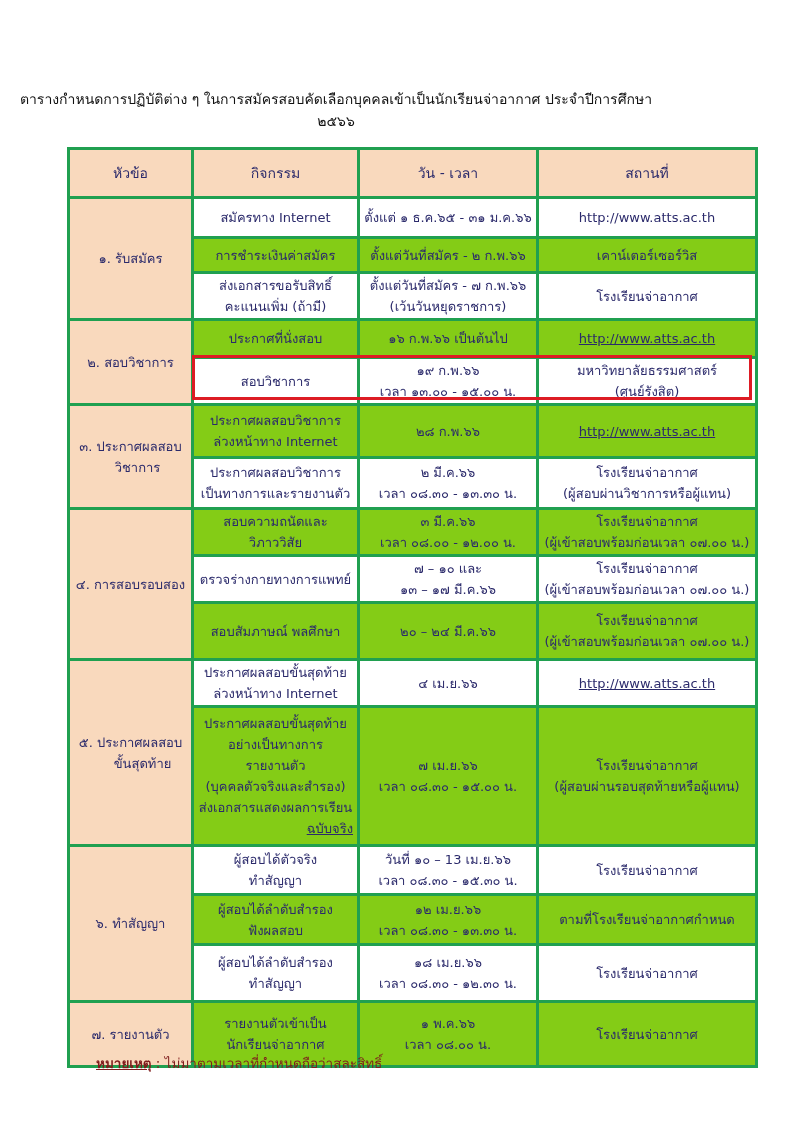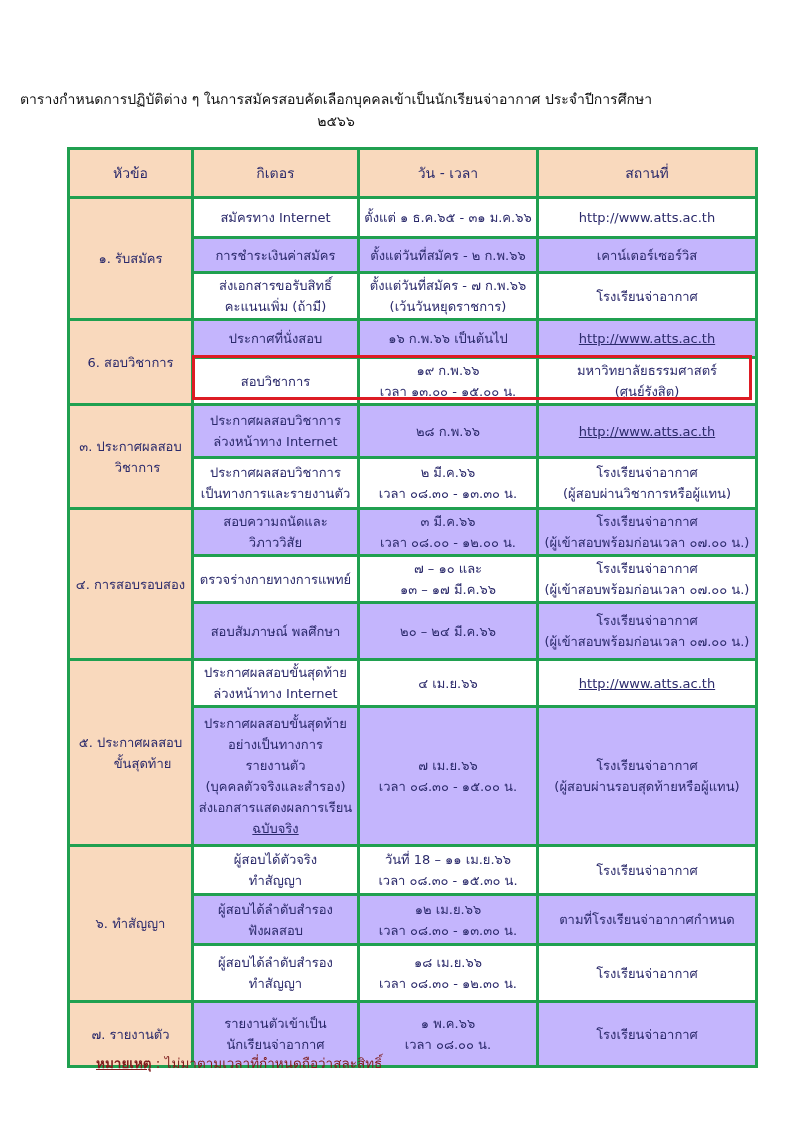--- a/index.html
+++ b/index.html
@@ -10,48 +10,48 @@
     table.schedule { position: absolute; left: 67px; top: 147px; width: 688px;
                      border-collapse: collapse; table-layout: fixed; }
     table.schedule td, table.schedule th {
       border: 3px solid #20a050; font-size: 13px; text-align: center;
       vertical-align: middle; padding: 1px 4px; line-height: 21px; font-weight: normal;
       color: #2b2a6b;
     }
     table.schedule th { background: #f9d9bd; font-size: 14px; height: 44px; }
     td.topic { background: #f9d9bd; text-align: left; padding-left: 8px; }
     td.topic span { display: block; }
-    tr.peach td { background: #c4b5fd; }
+    tr.peach td { background: #84cc16; }
     tr.white td { background: #ffffff; }
     tr.white td.topic, tr.peach td.topic { background: #f9d9bd; }
     .line { display: block; }
     .link { text-decoration: underline; }
     .plainlink { text-decoration: none; }
-    .u { text-decoration: underline; }
+    .u { text-decoration: underline; text-align: right; }
     .highlight-box { position: absolute; left: 192px; top: 355px; width: 560px; height: 45px;
                      border: 3px solid #dd1c24; box-sizing: border-box; pointer-events: none; }
     .note { position: absolute; left: 96px; top: 1052px; font-size: 13.5px; color: #7f1d1d; }
     .note .note-label { text-decoration: underline; font-weight: bold; }
   </style>
 </head>
 <body>
 
 <div class="doc-title">ตารางกำหนดการปฏิบัติต่าง ๆ ในการสมัครสอบคัดเลือกบุคคลเข้าเป็นนักเรียนจ่าอากาศ ประจำปีการศึกษา ๒๕๖๖</div>
 
 <table class="schedule">
   <colgroup>
     <col style="width:124px">
       <col style="width:166px">
       <col style="width:179px">
       <col style="width:219px">
   </colgroup>
   <thead>
     <tr>
       <th>หัวข้อ</th>
-      <th>กิเตอร</th>
+      <th>กิจกรรม</th>
       <th>วัน - เวลา</th>
       <th>สถานที่</th>
     </tr>
   </thead>
   <tbody>
 
     <tr class="white" style="height:40px">
       <td class="topic" rowspan="3">
           <span>๑. รับสมัคร</span>
         </td>
@@ -85,21 +85,21 @@
           <span class="line">ตั้งแต่วันที่สมัคร - ๗ ก.พ.๖๖</span>
           <span class="line">(เว้นวันหยุดราชการ)</span>
         </td>
       <td>
           <span class="line">โรงเรียนจ่าอากาศ</span>
         </td>
     </tr>
 
     <tr class="peach" style="height:38px">
       <td class="topic" rowspan="2">
-          <span>6. สอบวิชาการ</span>
+          <span>๒. สอบวิชาการ</span>
         </td>
       <td>
           <span class="line">ประกาศที่นั่งสอบ</span>
         </td>
       <td>
           <span class="line">๑๖ ก.พ.๖๖ เป็นต้นไป</span>
         </td>
       <td>
           <span class="line link">http://www.atts.ac.th</span>
         </td>
@@ -229,21 +229,21 @@
 
     <tr class="white" style="height:49px">
       <td class="topic" rowspan="3">
           <span>๖. ทำสัญญา</span>
         </td>
       <td>
           <span class="line">ผู้สอบได้ตัวจริง</span>
           <span class="line">ทำสัญญา</span>
         </td>
       <td>
-          <span class="line">วันที่ 18 – ๑๑ เม.ย.๖๖</span>
+          <span class="line">วันที่ ๑๐ – 13 เม.ย.๖๖</span>
           <span class="line">เวลา ๐๘.๓๐ - ๑๕.๓๐ น.</span>
         </td>
       <td>
           <span class="line">โรงเรียนจ่าอากาศ</span>
         </td>
     </tr>
     <tr class="peach" style="height:50px">
       <td>
           <span class="line">ผู้สอบได้ลำดับสำรอง</span>
           <span class="line">ฟังผลสอบ</span>

